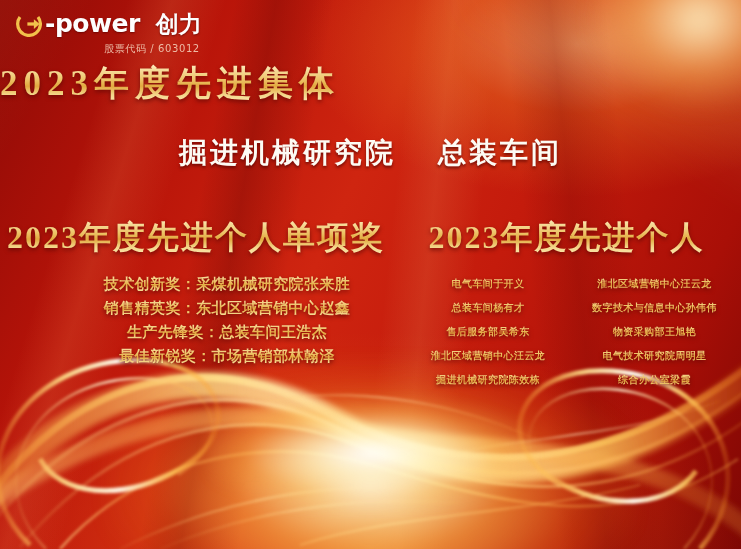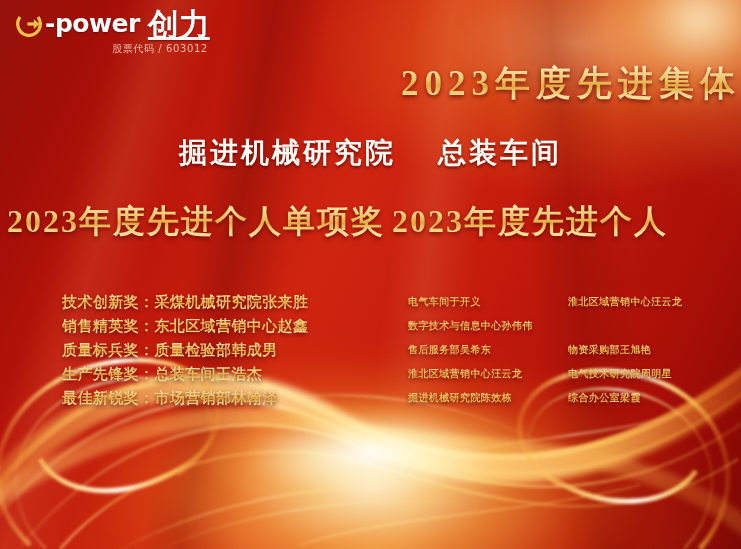--- a/index.html
+++ b/index.html
@@ -105,26 +105,25 @@
     font-weight: 700;
     font-size: 25px;
     line-height: 26px;
     letter-spacing: -0.5px;
     color: #fefefe;
     text-shadow: 0 1px 2px rgba(90,4,2,0.7);
   }
   .logo-cn {
     font-family: "DejaVu Sans", sans-serif;
     font-weight: 700;
-    font-size: 31px;
+    font-size: 23px;
     line-height: 26px;
     color: #fdfdfd;
-    margin-left: 5px;
+    margin-left: 13px;
     text-shadow: 0 1px 2px rgba(90,4,2,0.7);
-    text-decoration: underline;
   }
   .logo-sub {
     align-self: flex-end;
     margin-top: 5px;
     margin-right: 2px;
     font-family: "DejaVu Sans", sans-serif;
     font-size: 10px;
     letter-spacing: 0.6px;
     color: #f2c8b2;
     opacity: 0.92;
@@ -144,21 +143,21 @@
     color: transparent;
     -webkit-text-fill-color: transparent;
     filter: drop-shadow(0 2px 2px rgba(92,6,3,0.75));
   }
 
   
   .title-main {
     position: absolute;
     left: 0; right: 0;
     top: 62px;
-    text-align: right;
+    text-align: left;
     font-size: 35px;
     font-weight: 700;
     letter-spacing: 6px;
     line-height: 44px;
   }
   .title-sub {
     position: absolute;
     left: 0; right: 0;
     top: 133px;
     text-align: center;
@@ -167,47 +166,48 @@
     letter-spacing: 3px;
     line-height: 40px;
     color: #fdfbf4;
     text-shadow: 0 2px 3px rgba(92,6,3,0.8);
   }
   .title-sub .gap { display: inline-block; width: 22px; }
 
   .section-heads {
     position: absolute;
     left: 0; right: 0;
-    top: 200px;
+    top: 216px;
     display: flex;
     align-items: flex-start;
   }
   .head-left {
     width: 392px;
     text-align: center;
     font-size: 32px;
     font-weight: 700;
     letter-spacing: 2px;
     line-height: 42px;
   }
   .head-right {
     flex: 1;
-    text-align: left;
+    text-align: center;
     font-size: 32px;
     font-weight: 700;
     letter-spacing: 2px;
     line-height: 42px;
   }
 
   
   .lists {
     position: absolute;
     left: 0; right: 0;
-    top: 290px;
-    display: flex;
+    top: 272px;
+    display: flex;
+    text-align: center;
   }
   .col-left {
     width: 392px;
     padding-left: 62px;
     box-sizing: border-box;
   }
   .col-right {
     flex: 1;
     padding-left: 16px;
     box-sizing: border-box;
@@ -323,31 +323,31 @@
   <div class="section-heads">
     <div class="head-left gold">2023年度先进个人单项奖</div>
     <div class="head-right gold">2023年度先进个人</div>
   </div>
 
   <div class="lists">
 
     <div class="col-left">
       <div class="award-line gold">技术创新奖：采煤机械研究院张来胜</div>
       <div class="award-line gold">销售精英奖：东北区域营销中心赵鑫</div>
-      <div class="award-line gold">质量标兵奖：质量检验部韩成男</div>
       <div class="award-line gold">生产先锋奖：总装车间王浩杰</div>
       <div class="award-line gold">最佳新锐奖：市场营销部林翰泽</div>
     </div>
 
     <div class="col-right">
       <div class="person-row">
         <span class="person-a gold">电气车间于开义</span>
         <span class="person-b gold">淮北区域营销中心汪云龙</span>
       </div>
       <div class="person-row">
+        <span class="person-a gold">总装车间杨有才</span>
         <span class="person-b gold">数字技术与信息中心孙伟伟</span>
       </div>
       <div class="person-row">
         <span class="person-a gold">售后服务部吴希东</span>
         <span class="person-b gold">物资采购部王旭艳</span>
       </div>
       <div class="person-row">
         <span class="person-a gold">淮北区域营销中心汪云龙</span>
         <span class="person-b gold">电气技术研究院周明星</span>
       </div>

